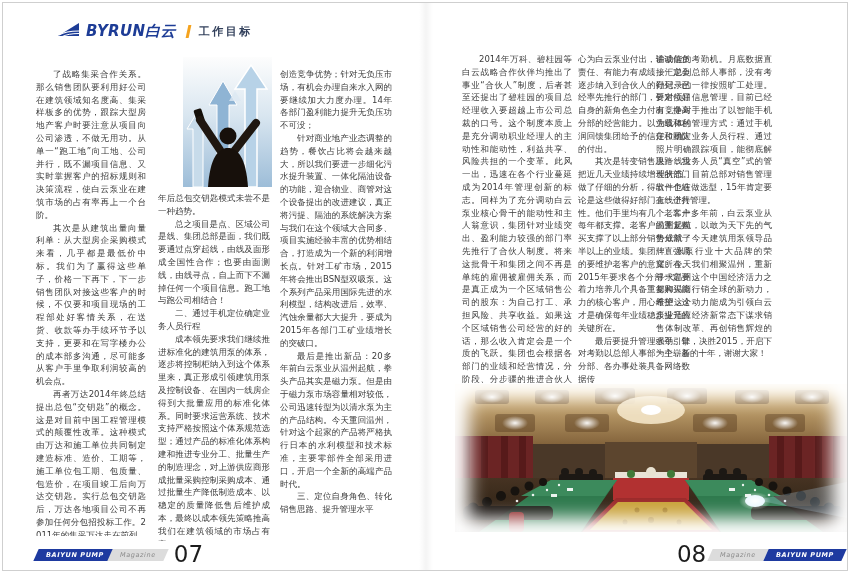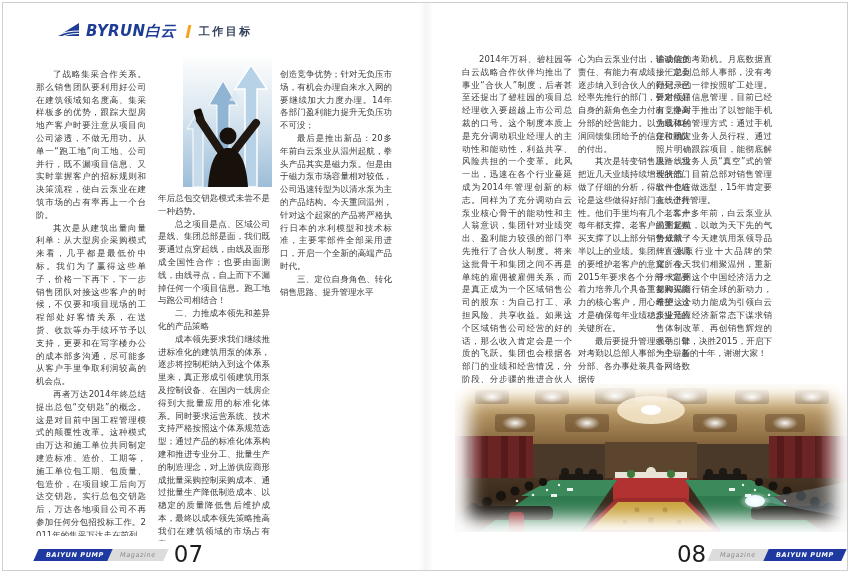--- a/index.html
+++ b/index.html
@@ -91,27 +91,28 @@
       <path d="M17,63 L37,93" stroke="#1f1710" stroke-width="8" stroke-linecap="round"></path>
       <path d="M73,66 L52,93" stroke="#1f1710" stroke-width="8" stroke-linecap="round"></path>
       <circle cx="45" cy="79" r="8.5" fill="#17100b"></circle>
       <path d="M25,130 C27,101 35,91 45,91 C55,91 63,101 65,130 Z" fill="#17100b"></path>
     </svg>
   </div>
 
   <div class="col lp-c2">
     <p>年后总包交钥匙模式未尝不是一种趋势。</p>
     <p class="ind">总之项目是点、区域公司是线、集团总部是面，我们既要通过点穿起线，由线及面形成全国性合作；也要由面测线，由线寻点，自上而下不漏掉任何一个项目信息。跑工地与跑公司相结合！</p>
-    <p class="ind">二、力推成本领先和差异化的产品策略</p>
+    <p class="ind">二、通过手机定位确定业务人员行程</p>
     <p class="ind">成本领先要求我们继续推进标准化的建筑用泵的体系，逐步将控制柜纳入到这个体系里来，真正形成引领建筑用泵及控制设备、在国内一线房企得到大批量应用的标准化体系。同时要求运营系统、技术支持严格按照这个体系规范选型；通过产品的标准化体系构建和推进专业分工、批量生产的制造理念，对上游供应商形成批量采购控制采购成本、通过批量生产降低制造成本、以稳定的质量降低售后维护成本，最终以成本领先策略推高我们在建筑领域的市场占有率。</p>
 
   </div>
 
   <div class="col lp-c3">
     <p>创造竞争优势；针对无负压市场，有机会办理自来水入网的要继续加大力度办理。14年各部门盈利能力提升无负压功不可没；</p>
+    <p class="ind">针对商业地产业态调整的趋势，餐饮占比将会越来越大，所以我们要进一步细化污水提升装置、一体化隔油设备的功能，迎合物业、商管对这个设备提出的改进建议，真正将污提、隔油的系统解决方案与我们在这个领域大合同多、项目实施经验丰富的优势相结合，打造成为一个新的利润增长点。针对工矿市场，2015年将会推出BSN型双吸泵。这个系列产品采用国际先进的水利模型，结构改进后，效率、汽蚀余量都大大提升，要成为2015年各部门工矿业绩增长的突破口。</p>
     <p class="ind">最后是推出新品：20多年前白云泵业从温州起航，拳头产品其实是磁力泵。但是由于磁力泵市场容量相对较低，公司迅速转型为以清水泵为主的产品结构。今天重回温州，针对这个起家的产品将严格执行日本的水利模型和技术标准，主要零部件全部采用进口，开启一个全新的高端产品时代。</p>
     <p class="ind">三、定位自身角色、转化销售思路、提升管理水平</p>
   </div>
 
   <div class="col rp-c1">
     <p class="ind">2014年万科、碧桂园等白云战略合作伙伴均推出了事业“合伙人”制度，后者甚至还提出了碧桂园的项目总经理收入要超越上市公司总裁的口号。这个制度本质上是充分调动职业经理人的主动性和能动性，利益共享、风险共担的一个变革。此风一出，迅速在各个行业蔓延成为2014年管理创新的标志。同样为了充分调动白云泵业核心骨干的能动性和主人翁意识，集团针对业绩突出、盈利能力较强的部门率先推行了合伙人制度。将来这批骨干和集团之间不再是单纯的雇佣被雇佣关系，而是真正成为一个区域销售公司的股东：为自己打工、承担风险、共享收益。如果这个区域销售公司经营的好的话，那么收入肯定会是一个质的飞跃。集团也会根据各部门的业绩和经营情况，分阶段、分步骤的推进合伙人制。只要真</p>
   </div>
 
   <div class="col rp-c2">
     <p>心为白云泵业付出，讲诚信负责任、有能力有成绩，一定会逐步纳入到合伙人的行列。已经率先推行的部门，要定位好自身的新角色全力付出，提高分部的经营能力。以业绩和利润回馈集团给予的信任和团队的付出。</p>

